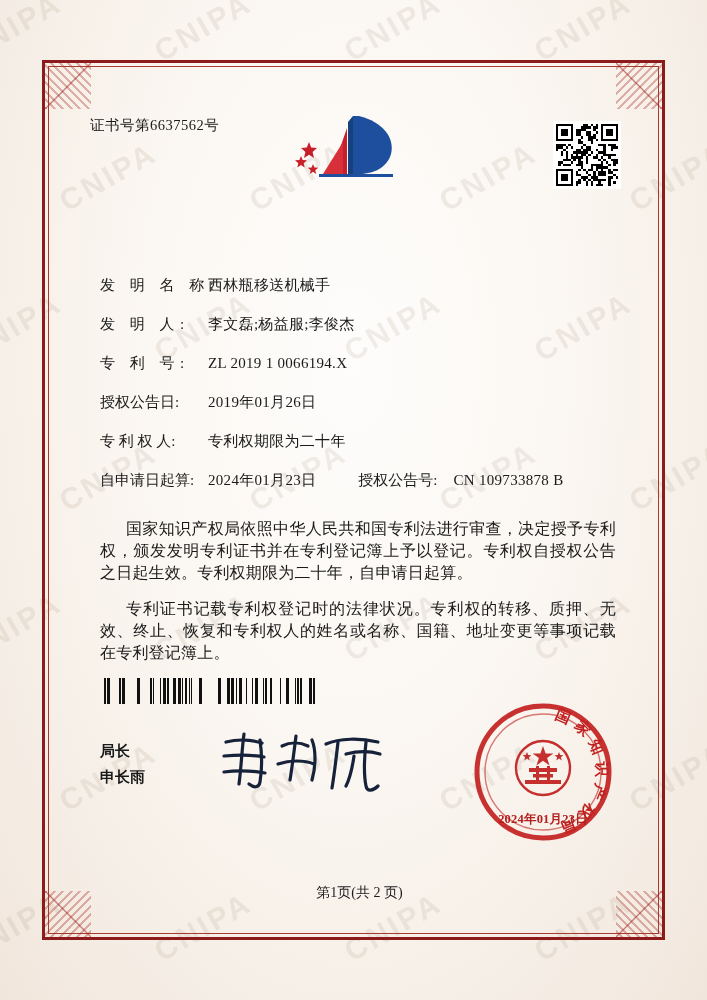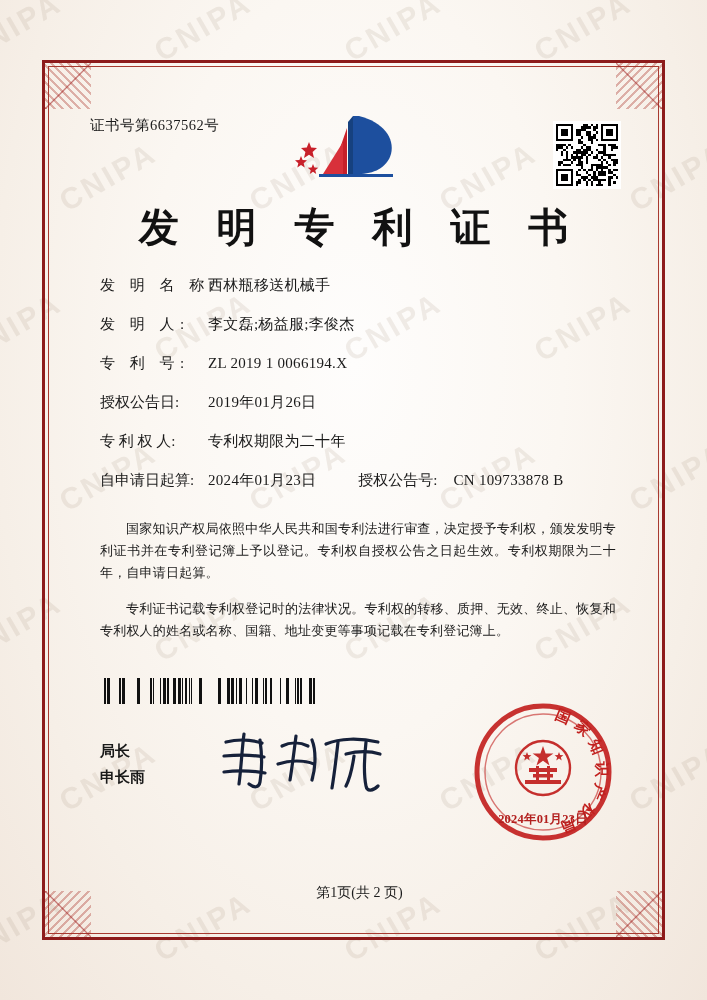--- a/index.html
+++ b/index.html
@@ -153,21 +153,21 @@
   .frow .second-label {
     display: inline-block;
     margin-left: 42px;
     letter-spacing: 0px;
   }
 
   .para {
     position: absolute;
     left: 52px;
     width: 516px;
-    font-size: 13px;
+    font-size: 16px;
     line-height: 22px;
     text-align: justify;
     text-indent: 26px;
     letter-spacing: 0.2px;
   }
   .para.p1 { top: 452px; }
   .para.p2 { top: 532px; }
 
   
   .barcode {
@@ -513,21 +513,20 @@
         <g fill="#c8202a">
           <polygon points="30,30 32.2,35.6 38,36 33.6,40 35,46 30,42.7 25,46 26.4,40 22,36 27.8,35.6"></polygon>
           <polygon points="22,44 23.6,48 28,48.3 24.7,51.2 25.7,55.5 22,53 18.3,55.5 19.3,51.2 16,48.3 20.4,48"></polygon>
           <polygon points="34,52 35.4,55.6 39.2,55.8 36.3,58.3 37.2,62 34,59.8 30.8,62 31.7,58.3 28.8,55.8 32.6,55.6"></polygon>
         </g>
 
         <rect x="40" y="62" width="74" height="3" fill="#1d4f9e"></rect>
       </svg>
     </div>
 
-    <div class="title">发 明 专 利 证 书</div>
 
     <div class="fields" id="fields">
         <div class="frow"><span class="flabel sp3">发 明 名 称:</span><span class="fvalue">西林瓶移送机械手</span></div>
         <div class="frow"><span class="flabel sp3">发  明  人:</span><span class="fvalue">李文磊;杨益服;李俊杰</span></div>
         <div class="frow"><span class="flabel sp3">专  利  号:</span><span class="fvalue">ZL 2019 1 0066194.X</span></div>
         <div class="frow"><span class="flabel ">授权公告日:</span><span class="fvalue">2019年01月26日</span></div>
         <div class="frow"><span class="flabel ">专 利 权 人:</span><span class="fvalue">专利权期限为二十年</span></div>
         <div class="frow"><span class="flabel">自申请日起算:</span><span class="fvalue">2024年01月23日</span><span class="second-label">授权公告号:</span><span class="fvalue" style="margin-left: 16px;">CN 109733878 B</span></div>
       </div>
 

